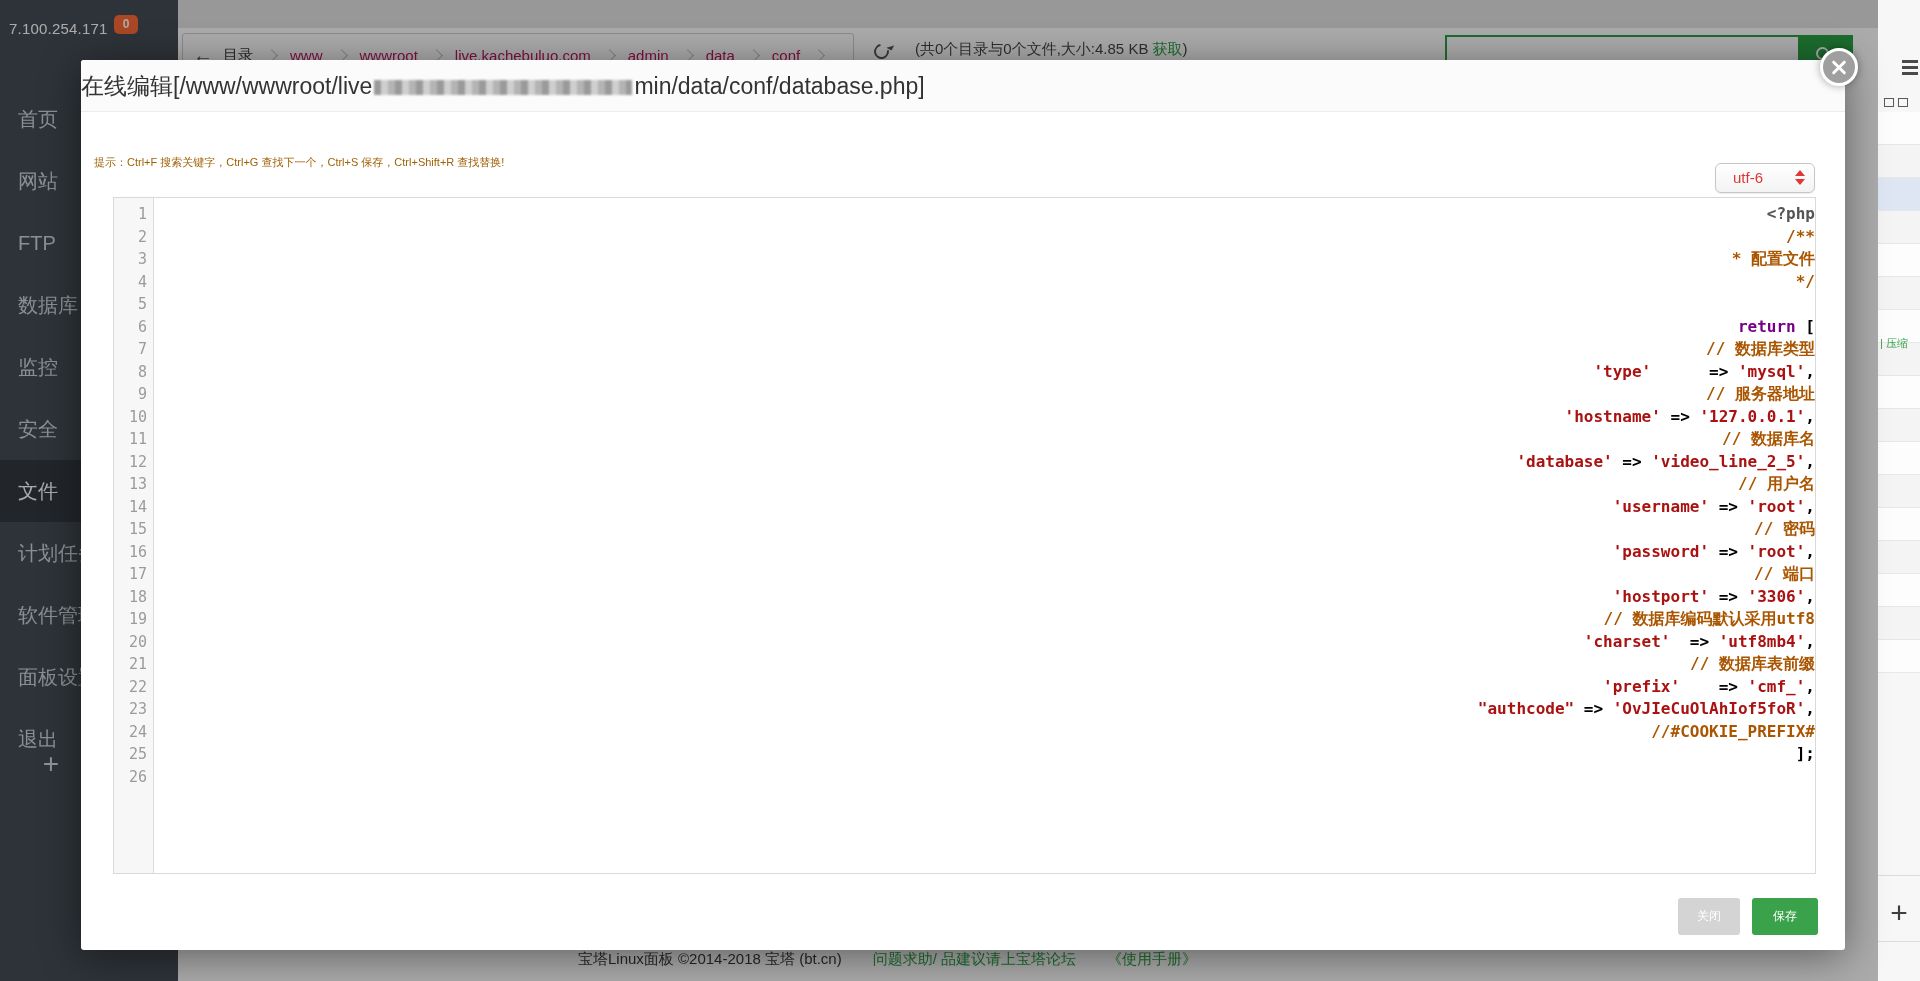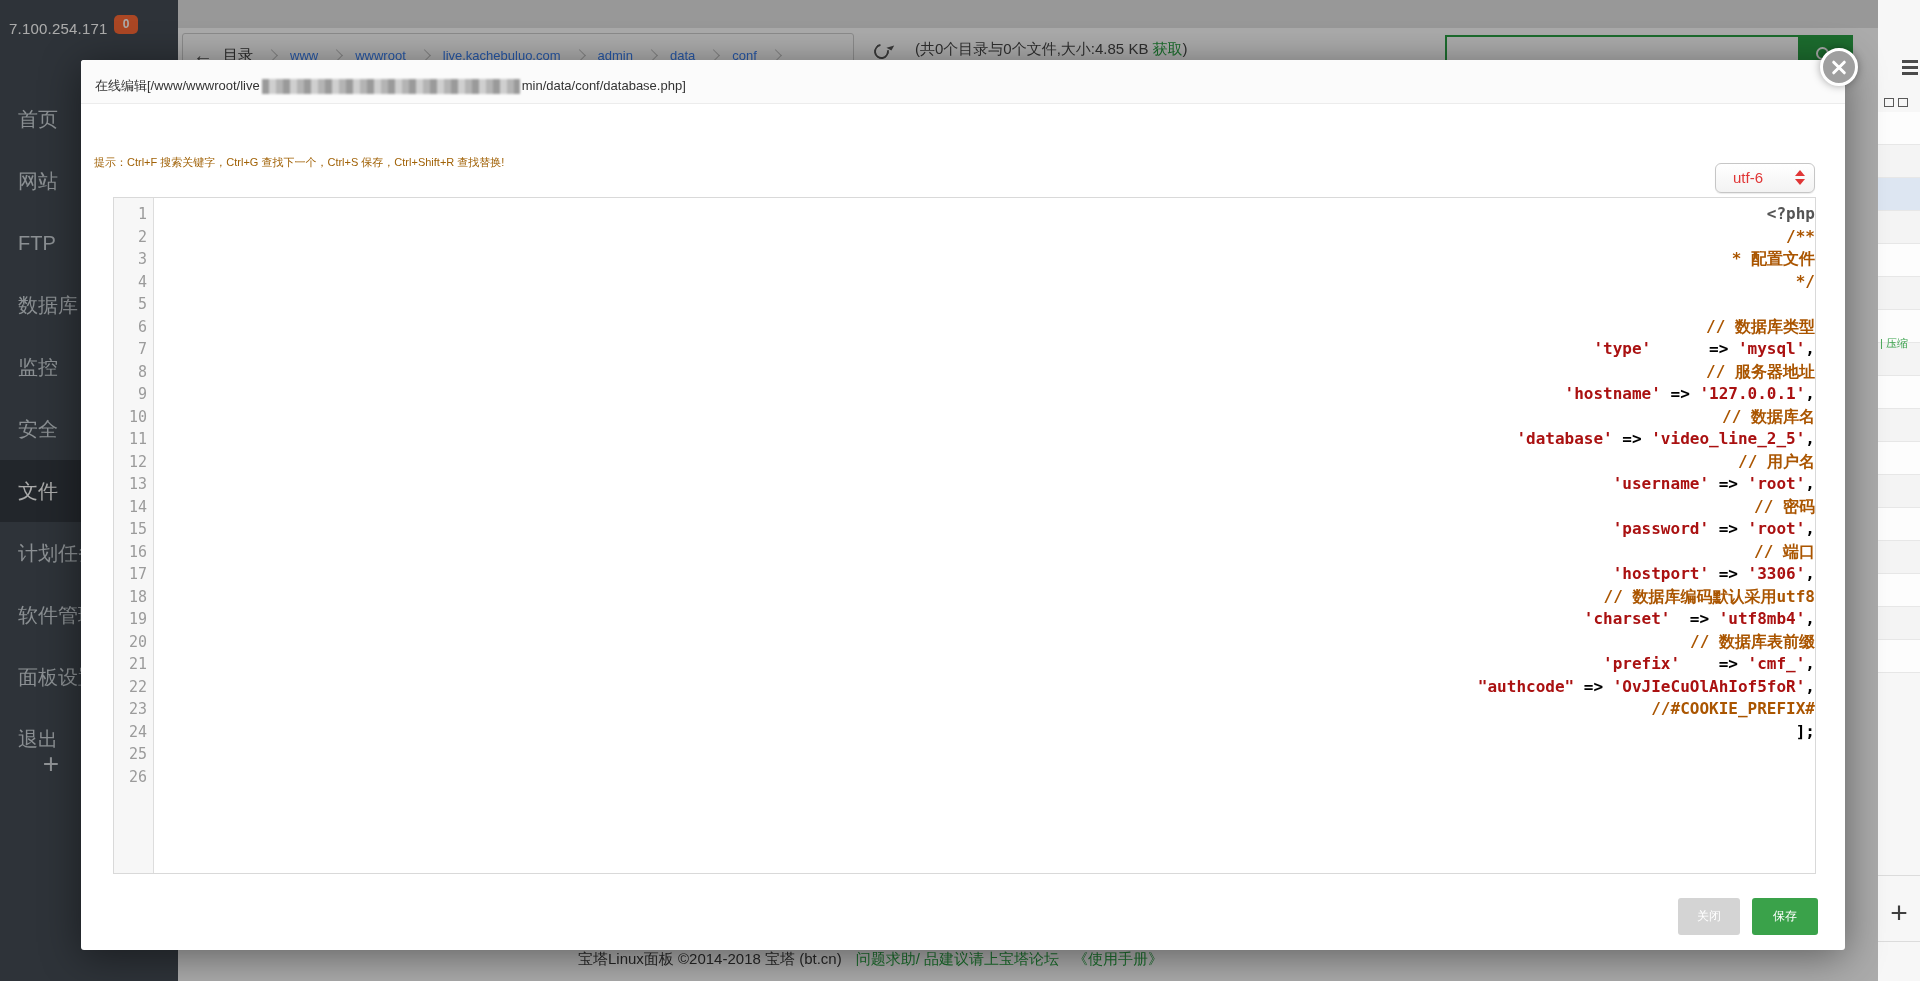--- a/index.html
+++ b/index.html
@@ -18,39 +18,39 @@
   .side-add { position:absolute; left:36px; top:748px; width:30px; height:40px; color:#d8dde2; font-size:28px; font-weight:300; text-align:center; }
 
   .page-header { position:absolute; left:178px; top:0; width:1742px; height:28px; background:#e3e3e3; z-index:1; }
   .page-bg { position:absolute; left:178px; top:28px; width:1742px; height:953px; background:#ffffff; z-index:1; }
 
   .crumb-bar { position:absolute; left:182px; top:33px; height:44px; width:672px; border:1px solid #cfcfcf; border-radius:3px;
                background:#fff; display:flex; align-items:center; padding:0 10px; z-index:2; }
   .back-arrow { font-size:20px; color:#555; margin-right:10px; line-height:1; }
   .crumb-label { font-size:15px; color:#3c3c3c; margin-right:6px; white-space:nowrap; }
   .crumbs { display:flex; align-items:center; }
-  .crumb { font-size:13px; color:#3b82f6; margin:0 6px; white-space:nowrap; cursor:pointer; }
+  .crumb { font-size:15px; color:#be185d; margin:0 6px; white-space:nowrap; cursor:pointer; }
   .chev { width:9px; height:9px; border-top:1px solid #c2c2c2; border-right:1px solid #c2c2c2;
           transform:rotate(45deg); margin:0 8px; flex:0 0 auto; }
 
   .refresh-wrap { position:absolute; left:866px; top:38px; width:34px; height:34px; z-index:2; }
   .refresh-icon { position:absolute; left:8px; top:6px; width:15px; height:15px; border:2px solid #555;
                   border-radius:50%; border-top-color:transparent; transform:rotate(35deg); }
   .refresh-icon:after { content:""; position:absolute; left:9px; top:-5px; border:4px solid transparent; border-left-color:#555; transform:rotate(40deg); }
 
   .dir-stats { position:absolute; left:915px; top:40px; font-size:15px; color:#474747; z-index:2; white-space:nowrap; }
   .green-link { color:#2aa344; cursor:pointer; text-decoration:none; }
 
   .search-box { position:absolute; left:1445px; top:35px; width:353px; height:45px; background:#fff;
                 border:2px solid #2aa245; border-right:none; z-index:2; }
   .search-btn { position:absolute; left:1798px; top:35px; width:55px; height:45px; background:#2aa245; z-index:2; cursor:pointer; }
   .mag-icon { position:absolute; left:18px; top:12px; width:13px; height:13px; border:2px solid #fff; border-radius:50%; }
   .mag-icon:after { content:""; position:absolute; left:10px; top:11px; width:2px; height:8px; background:#fff; transform:rotate(-45deg); }
 
-  .page-footer { position:absolute; left:578px; top:950px; display:flex; gap:14px; font-size:15px; color:#3a3a3a; z-index:2; white-space:nowrap; }
+  .page-footer { position:absolute; left:578px; top:950px; display:flex; gap:31px; font-size:15px; color:#3a3a3a; z-index:2; white-space:nowrap; }
 
   
   .right-strip { position:absolute; left:1878px; top:0; width:42px; height:981px; background:#f7f7f7; z-index:12; }
   .menu-icon { position:absolute; left:24px; top:60px; width:16px; }
   .menu-icon i { display:block; height:2.5px; background:#4a4a4a; margin-bottom:3.5px; }
   .mini-icons { position:absolute; left:6px; top:98px; display:flex; gap:4px; }
   .mini-icons i { width:10px; height:9px; border:1.5px solid #5a5a5a; display:block; }
   .strip-rows { position:absolute; left:0; top:112px; width:42px; }
   .strip-row { height:33px; border-bottom:1px solid #e7e7e7; background:#fdfdfd; }
   .strip-row.alt { background:#f4f4f4; }
@@ -59,21 +59,21 @@
   .strip-add { position:absolute; left:4px; top:896px; width:34px; text-align:center; font-size:30px; font-weight:300; color:#3f3f3f; }
   .strip-b1 { position:absolute; left:0; top:875px; width:42px; border-top:1px solid #dcdcdc; }
   .strip-b2 { position:absolute; left:0; top:941px; width:42px; border-top:1px solid #dcdcdc; }
 
   
   .overlay { position:absolute; left:0; top:0; width:1878px; height:981px; background:rgba(0,0,0,0.33); z-index:10; }
 
   
   .modal { position:absolute; left:81px; top:60px; width:1764px; height:890px; background:#fff; border-radius:3px;
            box-shadow:0 6px 40px rgba(0,0,0,.45); z-index:20; }
-  .modal-title { height:44px; line-height:52px; padding-left:14px; font-size:13px; color:#333;
+  .modal-title { height:52px; line-height:52px; padding-left:0; font-size:23px; color:#333;
                  background:#fbfbfb; border-bottom:1px solid #ececec; border-radius:3px 3px 0 0; white-space:nowrap; }
   .censor { display:inline-block; vertical-align:middle; width:258px; height:15px; margin:0 2px; filter:blur(1.2px);
             background-image:repeating-linear-gradient(90deg,#9a9a9a 0 7px,#cfcfcf 7px 14px,#b4b4b4 14px 21px),
                              repeating-linear-gradient(0deg,rgba(120,120,120,.55) 0 5px,rgba(230,230,230,.55) 5px 10px); }
   .modal-hint { position:absolute; left:13px; top:95px; font-size:11px; color:#a16207; white-space:nowrap; }
   .enc-select { position:absolute; left:1634px; top:103px; width:100px; height:30px; background:linear-gradient(#ffffff,#f3f3f3);
                 border:1px solid #c6c6c6; border-radius:6px; box-shadow:0 1px 1px rgba(0,0,0,.08);
                 font-size:15px; color:#e03636; line-height:28px; padding-left:17px; cursor:pointer; }
   .enc-arrows { position:absolute; right:9px; top:6px; }
   .enc-arrows i { display:block; width:0; height:0; border-left:5px solid transparent; border-right:5px solid transparent; }
@@ -241,20 +241,21 @@
           <div>24</div>
           <div>25</div>
           <div>26</div>
         </div>
       <div class="code">
           <div class="line"><span class="m">&lt;?php</span></div>
           <div class="line"><span class="c">/**</span></div>
           <div class="line"><span class="c"> * 配置文件</span></div>
           <div class="line"><span class="c"> */</span></div>
           <div class="line"></div>
+          <div class="line"><span class="k">return</span><span class="p"> [</span></div>
           <div class="line"><span class="p">    </span><span class="c">// 数据库类型</span></div>
           <div class="line"><span class="p">    </span><span class="s">'type'</span><span class="p">      =&gt; </span><span class="s">'mysql'</span><span class="p">,</span></div>
           <div class="line"><span class="p">    </span><span class="c">// 服务器地址</span></div>
           <div class="line"><span class="p">    </span><span class="s">'hostname'</span><span class="p"> =&gt; </span><span class="s">'127.0.0.1'</span><span class="p">,</span></div>
           <div class="line"><span class="p">    </span><span class="c">// 数据库名</span></div>
           <div class="line"><span class="p">    </span><span class="s">'database'</span><span class="p"> =&gt; </span><span class="s">'video_line_2_5'</span><span class="p">,</span></div>
           <div class="line"><span class="p">    </span><span class="c">// 用户名</span></div>
           <div class="line"><span class="p">    </span><span class="s">'username'</span><span class="p"> =&gt; </span><span class="s">'root'</span><span class="p">,</span></div>
           <div class="line"><span class="p">    </span><span class="c">// 密码</span></div>
           <div class="line"><span class="p">    </span><span class="s">'password'</span><span class="p"> =&gt; </span><span class="s">'root'</span><span class="p">,</span></div>

